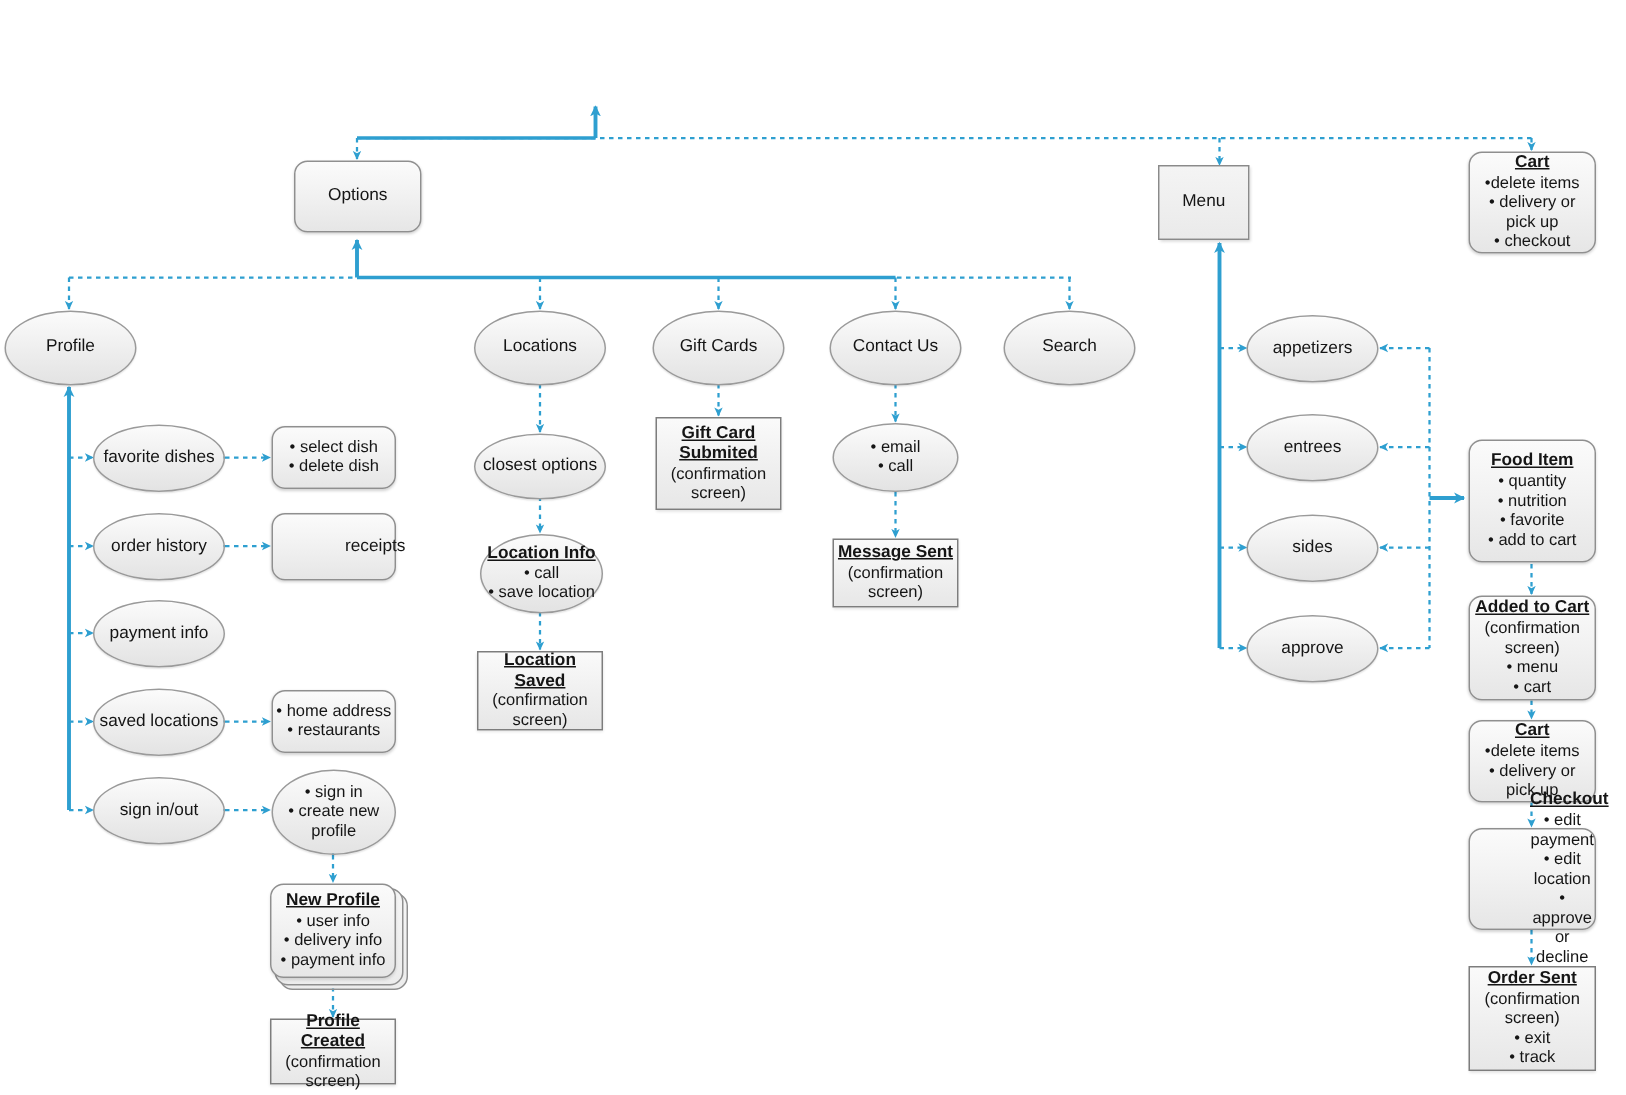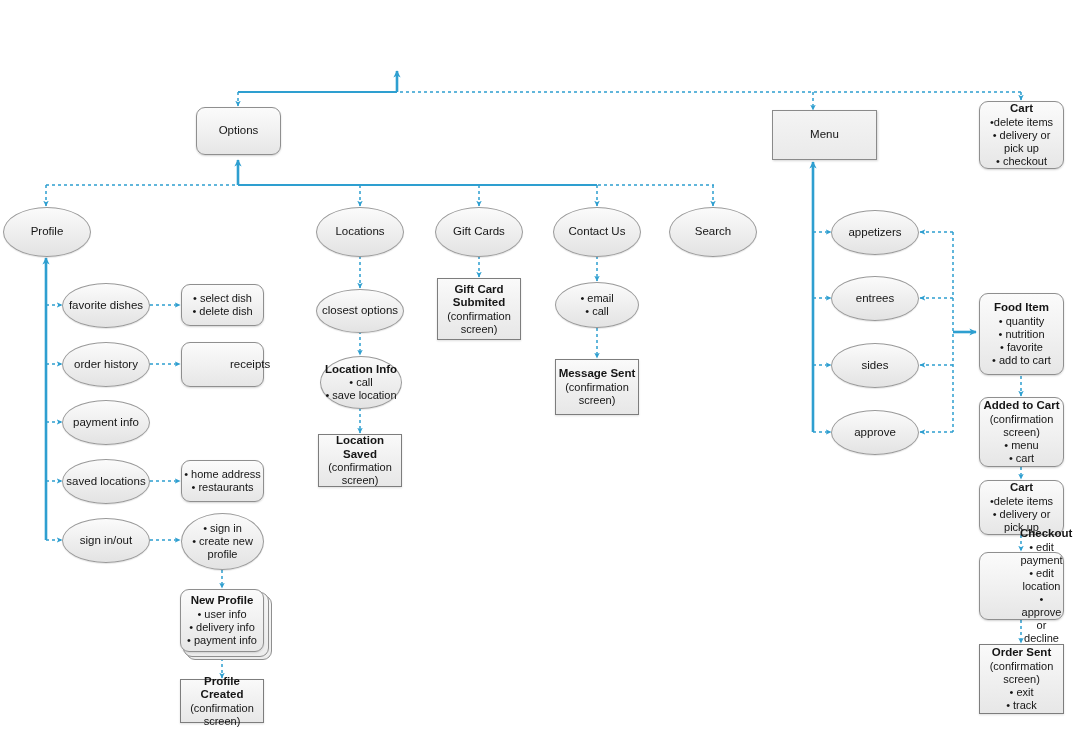--- a/index.html
+++ b/index.html
@@ -43,21 +43,21 @@
     position:absolute;border:1px solid #8f8f8f;border-radius:9px;
     background:linear-gradient(180deg,#f6f6f6 0%,#ececec 100%);
   }
   .stack .front{
     position:absolute;left:0;top:0;border:1px solid #8f8f8f;border-radius:9px;
     background:linear-gradient(180deg,#fbfbfb 0%,#f1f1f1 50%,#e6e6e6 100%);
     display:flex;align-items:center;justify-content:center;text-align:center;
     box-shadow:0 1px 2px rgba(0,0,0,.12);
   }
 
-  .title{font-weight:bold;}
+  .title{font-weight:bold;text-decoration:underline;}
   .lines{white-space:pre-line;}
   .sm{font-size:11px;line-height:13px;}
 </style>
 </head>
 <body>
 
 <div id="canvas">
 
   <svg class="edges" viewBox="0 0 1084 730" xmlns="http://www.w3.org/2000/svg">
     <defs>
@@ -132,21 +132,21 @@
       <path d="M1021,535 L1021,551" stroke-width="1.5" stroke-dasharray="3 3" marker-end="url(#ah)"></path>
       <path d="M1021,620 L1021,643" stroke-width="1.5" stroke-dasharray="3 3" marker-end="url(#ah)"></path>
     </g>
   </svg>
 
 
   <div class="node rrect" style="left:196px;top:107px;width:85px;height:48px;">
     <div class="inner">Options</div>
   </div>
 
-  <div class="node prect" style="left:772px;top:110px;width:105px;height:50px;">
+  <div class="node prect" style="left:772px;top:110px;width:61px;height:50px;">
     <div class="inner">Menu</div>
   </div>
 
   <div class="node rrect" style="left:979px;top:101px;width:85px;height:68px;">
     <div class="inner">
       <div class="title">Cart</div>
       <div class="lines sm">•delete items
 • delivery or
 pick up
 • checkout</div>
@@ -251,21 +251,21 @@
 Submited</div>
       <div class="lines sm">(confirmation
 screen)</div>
     </div>
   </div>
 
   <div class="node oval" style="left:555px;top:282px;width:84px;height:46px;">
     <div class="inner lines sm">• email
 • call</div>
   </div>
-  <div class="node srect" style="left:555px;top:359px;width:84px;height:56px;justify-content:flex-end;">
+  <div class="node srect" style="left:555px;top:359px;width:84px;height:46px;justify-content:flex-end;">
     <div class="inner">
       <div class="title">Message Sent</div>
       <div class="lines sm">(confirmation
 screen)</div>
     </div>
   </div>
 
   <div class="node oval" style="left:831px;top:210px;width:88px;height:45px;">
     <div class="inner">appetizers</div>
   </div>

